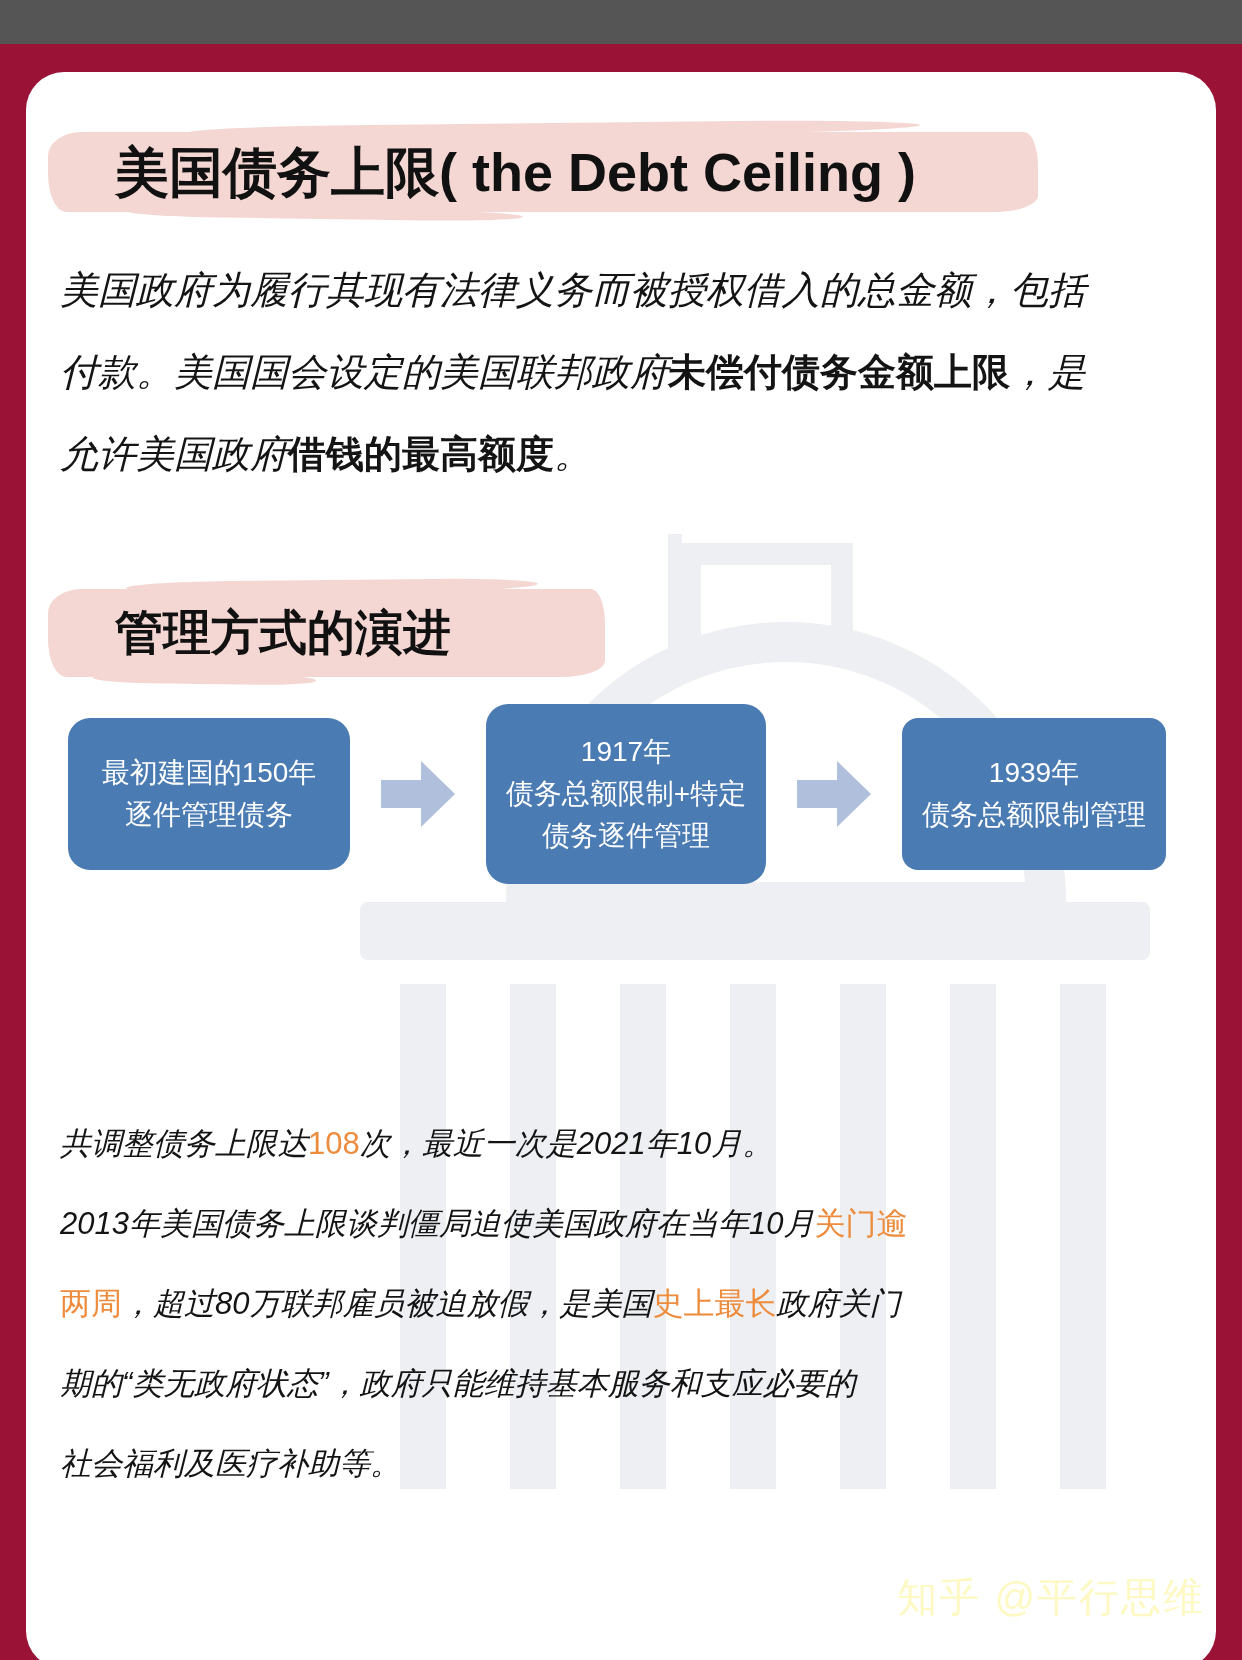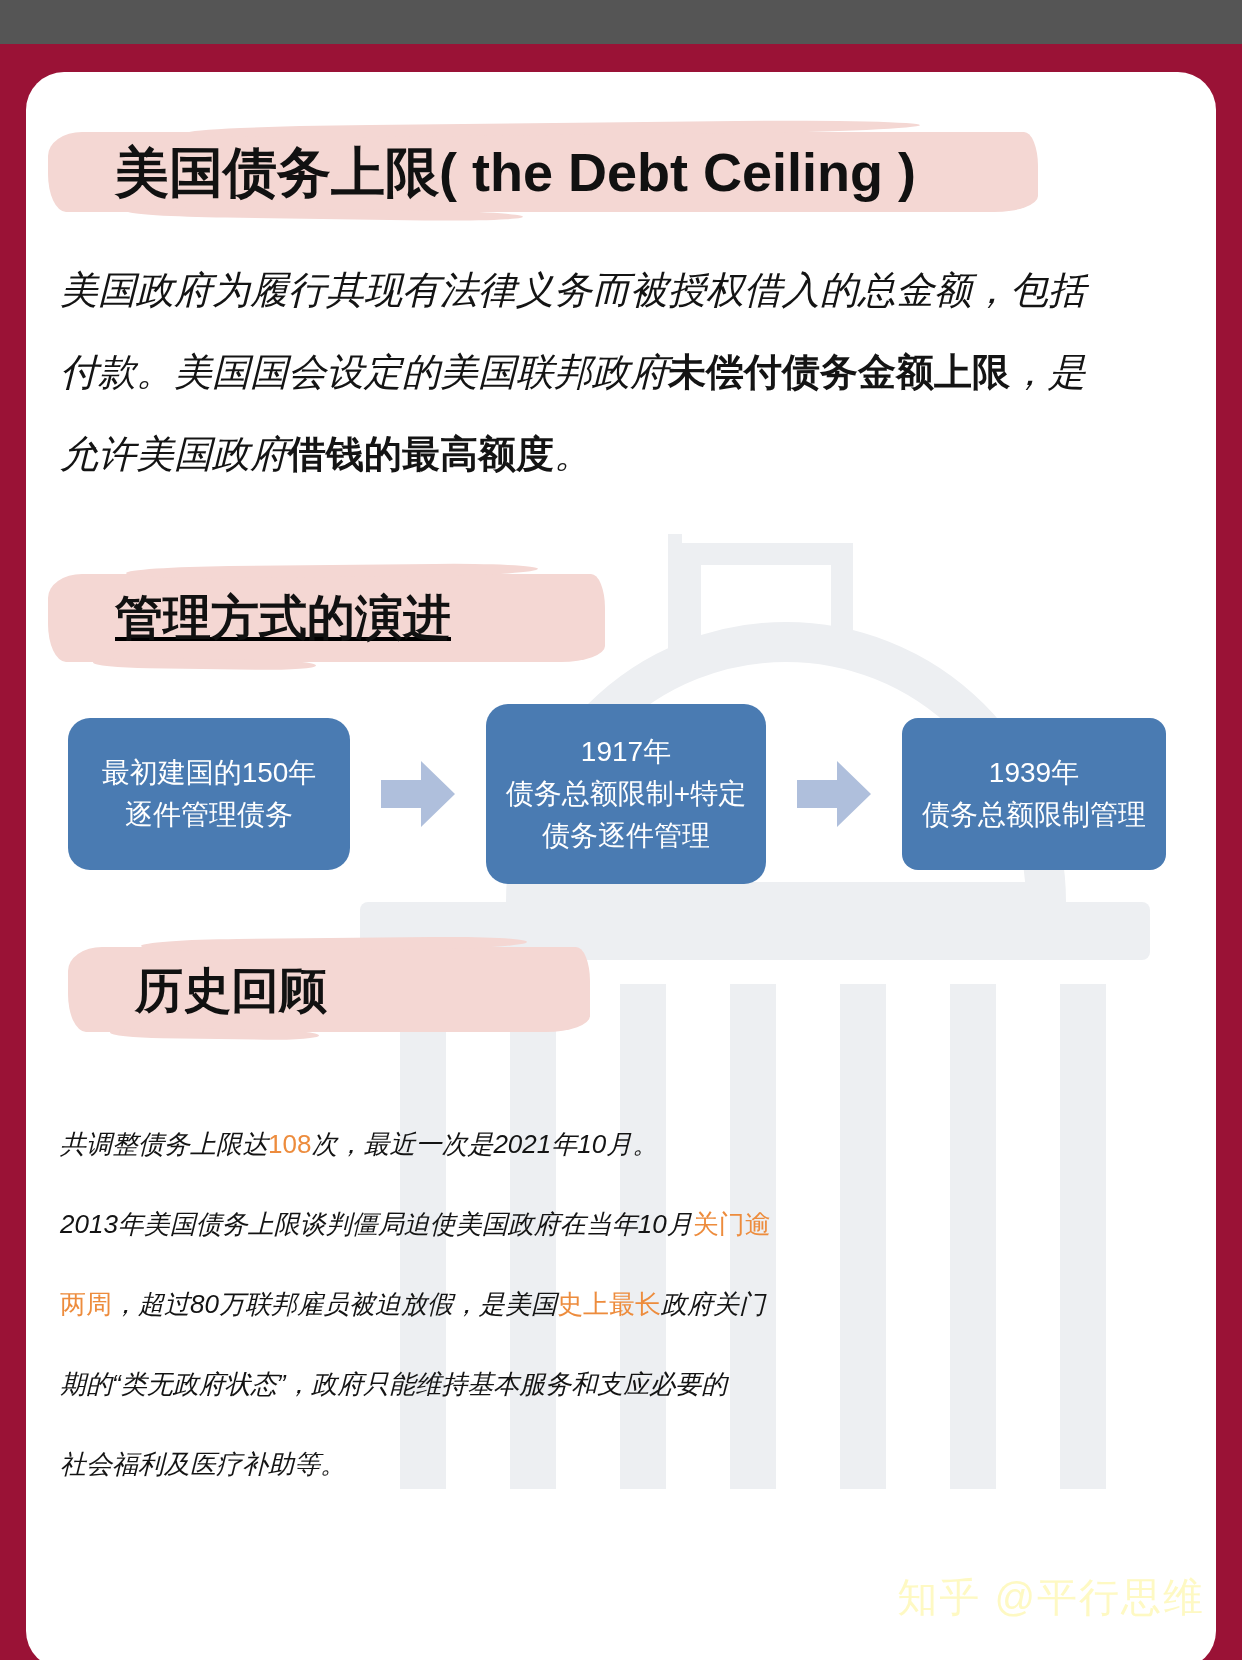--- a/index.html
+++ b/index.html
@@ -56,27 +56,27 @@
   .title-text{
     position:relative;margin:0;padding-left:67px;
     font-size:54px;font-weight:bold;color:#111;
     line-height:80px;white-space:nowrap;z-index:2;
   }
   
   .rich-block{position:absolute;left:34px;z-index:2;color:#141414;}
   .intro{top:177px;width:1130px;}
   .intro .rich-line{font-size:38px;line-height:82px;white-space:nowrap;}
   .history{top:1032px;width:1130px;}
-  .history .rich-line{font-size:26px;line-height:80px;white-space:nowrap;}
+  .history .rich-line{font-size:31px;line-height:80px;white-space:nowrap;}
   .seg-n{font-weight:normal;font-style:italic;}
   .seg-b{font-weight:bold;}
   .seg-o{color:#ED8C3D;font-weight:normal;}
   
   .sec{position:absolute;height:90px;z-index:2;}
-  .sec-evolution{left:22px;top:502px;width:600px;text-decoration:underline;}
+  .sec-evolution{left:22px;top:517px;width:600px;}
   .sec-evolution .hl{left:0;top:0;width:557px;height:88px;}
   .sec-history{left:42px;top:875px;width:560px;}
   .sec-history .hl{left:0;top:0;width:522px;height:85px;}
   .sec h2{
     position:relative;margin:0;padding-left:67px;
     font-size:48px;font-weight:bold;color:#111;
     line-height:88px;white-space:nowrap;z-index:2;
   }
   
   .flow{
@@ -162,24 +162,20 @@
         </div>
       <svg class="arrow" viewBox="0 0 74 66" aria-hidden="true">
         <path d="M0 19 H40 V0 L74 33 L40 66 V47 H0 Z"></path>
       </svg>
       <div class="flow-box box3">
           <div class="box-line">1939年</div>
           <div class="box-line">债务总额限制管理</div>
         </div>
     </div>
 
-    <div class="sec sec-history">
-      <span class="hl"></span>
-      <h2>历史回顾</h2>
-    </div>
 
     <div class="rich-block history">
         <div class="rich-line"><span class="seg-n">共调整债务上限达</span><span class="seg-o">108</span><span class="seg-n">次，最近一次是2021年10月。</span></div>
         <div class="rich-line"><span class="seg-n">2013年美国债务上限谈判僵局迫使美国政府在当年10月</span><span class="seg-o">关门逾</span></div>
         <div class="rich-line"><span class="seg-o">两周</span><span class="seg-n">，超过80万联邦雇员被迫放假，是美国</span><span class="seg-o">史上最长</span><span class="seg-n">政府关门</span></div>
         <div class="rich-line"><span class="seg-n">期的“类无政府状态”，政府只能维持基本服务和支应必要的</span></div>
         <div class="rich-line"><span class="seg-n">社会福利及医疗补助等。</span></div>
       </div>
 
   </div>

